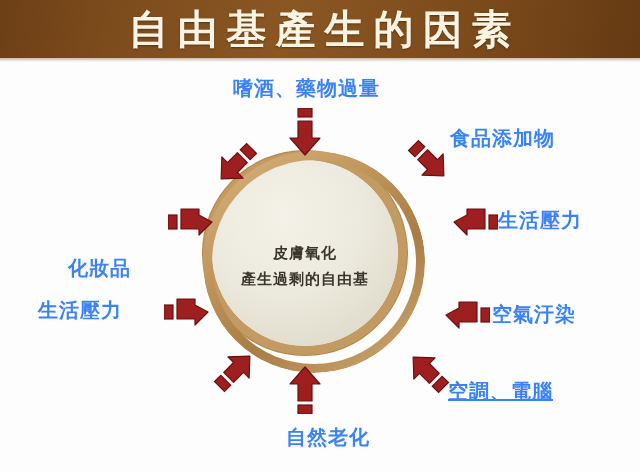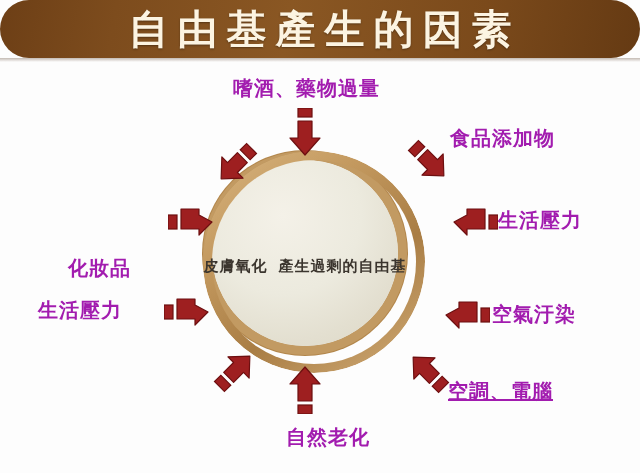--- a/index.html
+++ b/index.html
@@ -14,21 +14,20 @@
     position:relative;
     width:640px;height:473px;
     background:#fdfdfd;
     overflow:hidden;
   }
 
   
   #banner{
     position:absolute;left:0;top:0;width:640px;height:58px;
     background:linear-gradient(100deg,#6d3f16 0%,#7d4c1d 18%,#8a5723 45%,#7b4a1b 75%,#653a13 100%);
-    border-radius:29px;
   }
   #banner-title{
     position:absolute;left:0;top:0;width:640px;height:58px;
     display:flex;align-items:center;justify-content:center;
     color:#fcf4e2;
     font-size:40px;
     font-weight:bold;
     letter-spacing:9px;
     text-indent:9px;
     line-height:1;
@@ -59,37 +58,37 @@
     border:9px solid transparent;
     background:linear-gradient(145deg,#d9b681 0%,#c49a60 30%,#a97d44 62%,#d2ad78 100%) border-box;
     -webkit-mask:linear-gradient(#000 0 0) padding-box, linear-gradient(#000 0 0);
     -webkit-mask-composite:xor;
     mask:linear-gradient(#000 0 0) padding-box, linear-gradient(#000 0 0);
     mask-composite:exclude;
     pointer-events:none;
   }
   #circle-text{
     position:absolute;left:0;top:0;width:186px;height:186px;
-    display:flex;flex-direction:row;
+    display:flex;flex-direction:column;
     align-items:center;justify-content:center;
     gap:11px;
     padding-top:24px;
     box-sizing:border-box;
     color:#3b352e;
     font-size:15px;
     font-weight:bold;
     letter-spacing:1px;
     line-height:1;
     white-space:nowrap;
   }
 
   
   .factor-label{
     position:absolute;
-    color:#a21caf;
+    color:#3b82f6;
     font-size:20px;
     font-weight:bold;
     letter-spacing:1px;
     line-height:1;
     white-space:nowrap;
   }
 
   
   .arrow{
     position:absolute;

